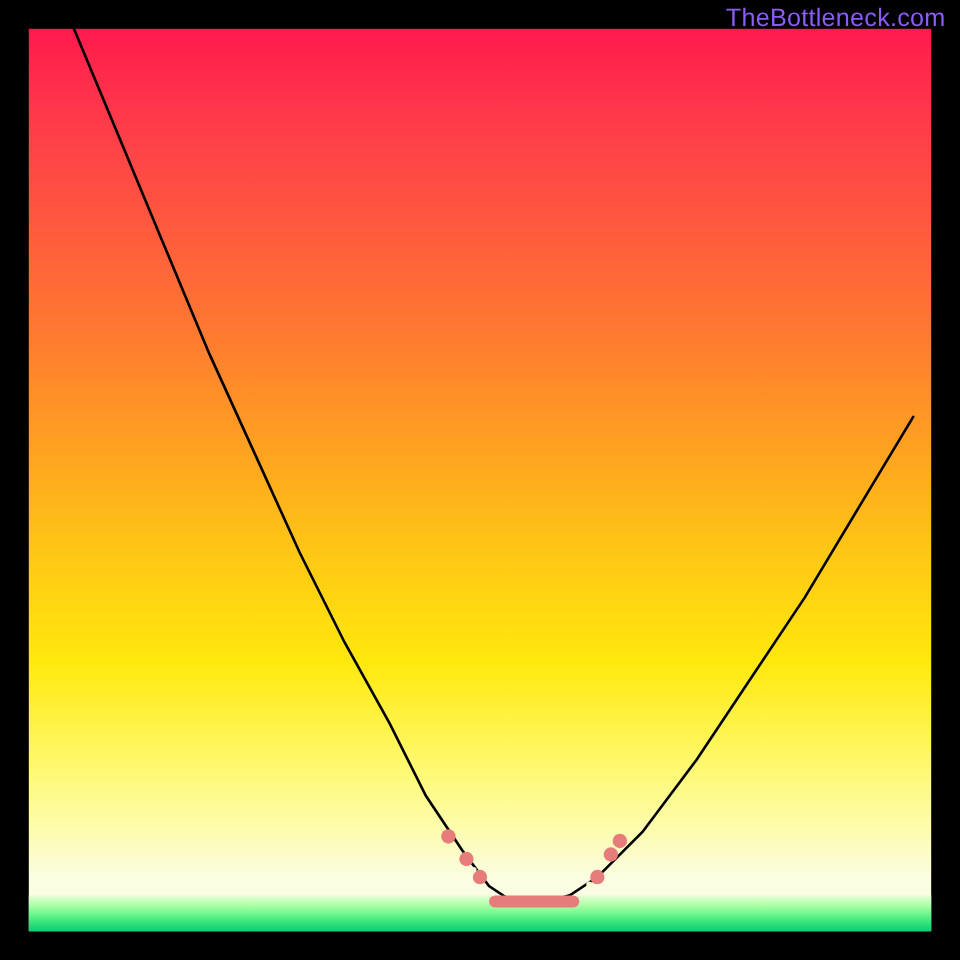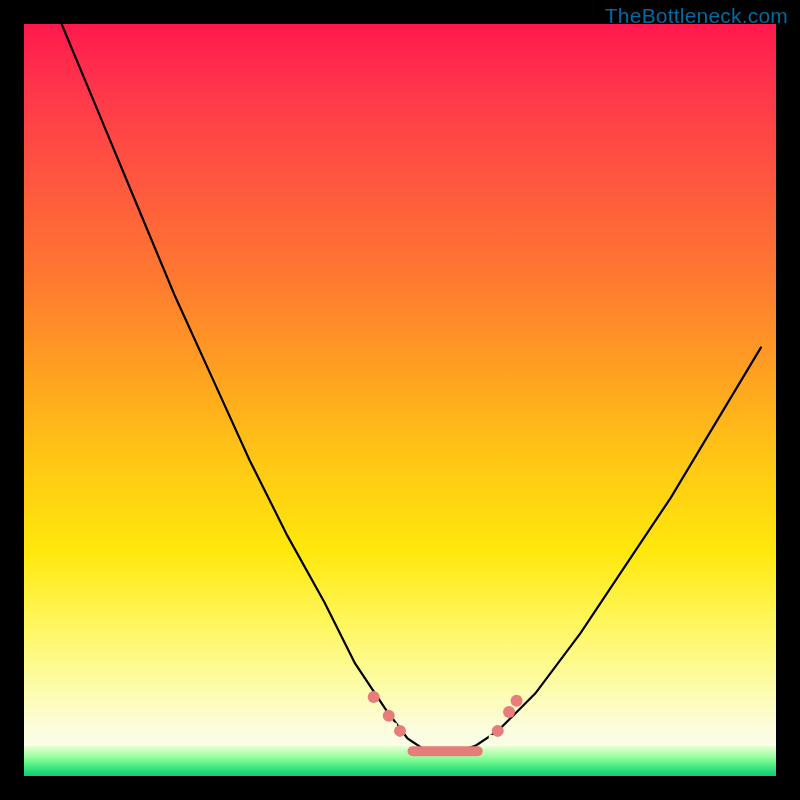--- a/index.html
+++ b/index.html
@@ -58,21 +58,21 @@
       #5bf188 60%,
       #3fe77f 72%,
       #25db78 84%,
       #0fce72 100%
     );
   }
   .watermark {
     position: absolute;
     top: 4px;
     right: 12px;
-    color: #0369a1;
+    color: #8b5cf6;
     font-size: 21px;
     font-weight: 400;
     letter-spacing: 0.2px;
     user-select: none;
   }
   svg.curve {
     position: absolute;
     left: 24px;
     top: 24px;
     width: 752px;

